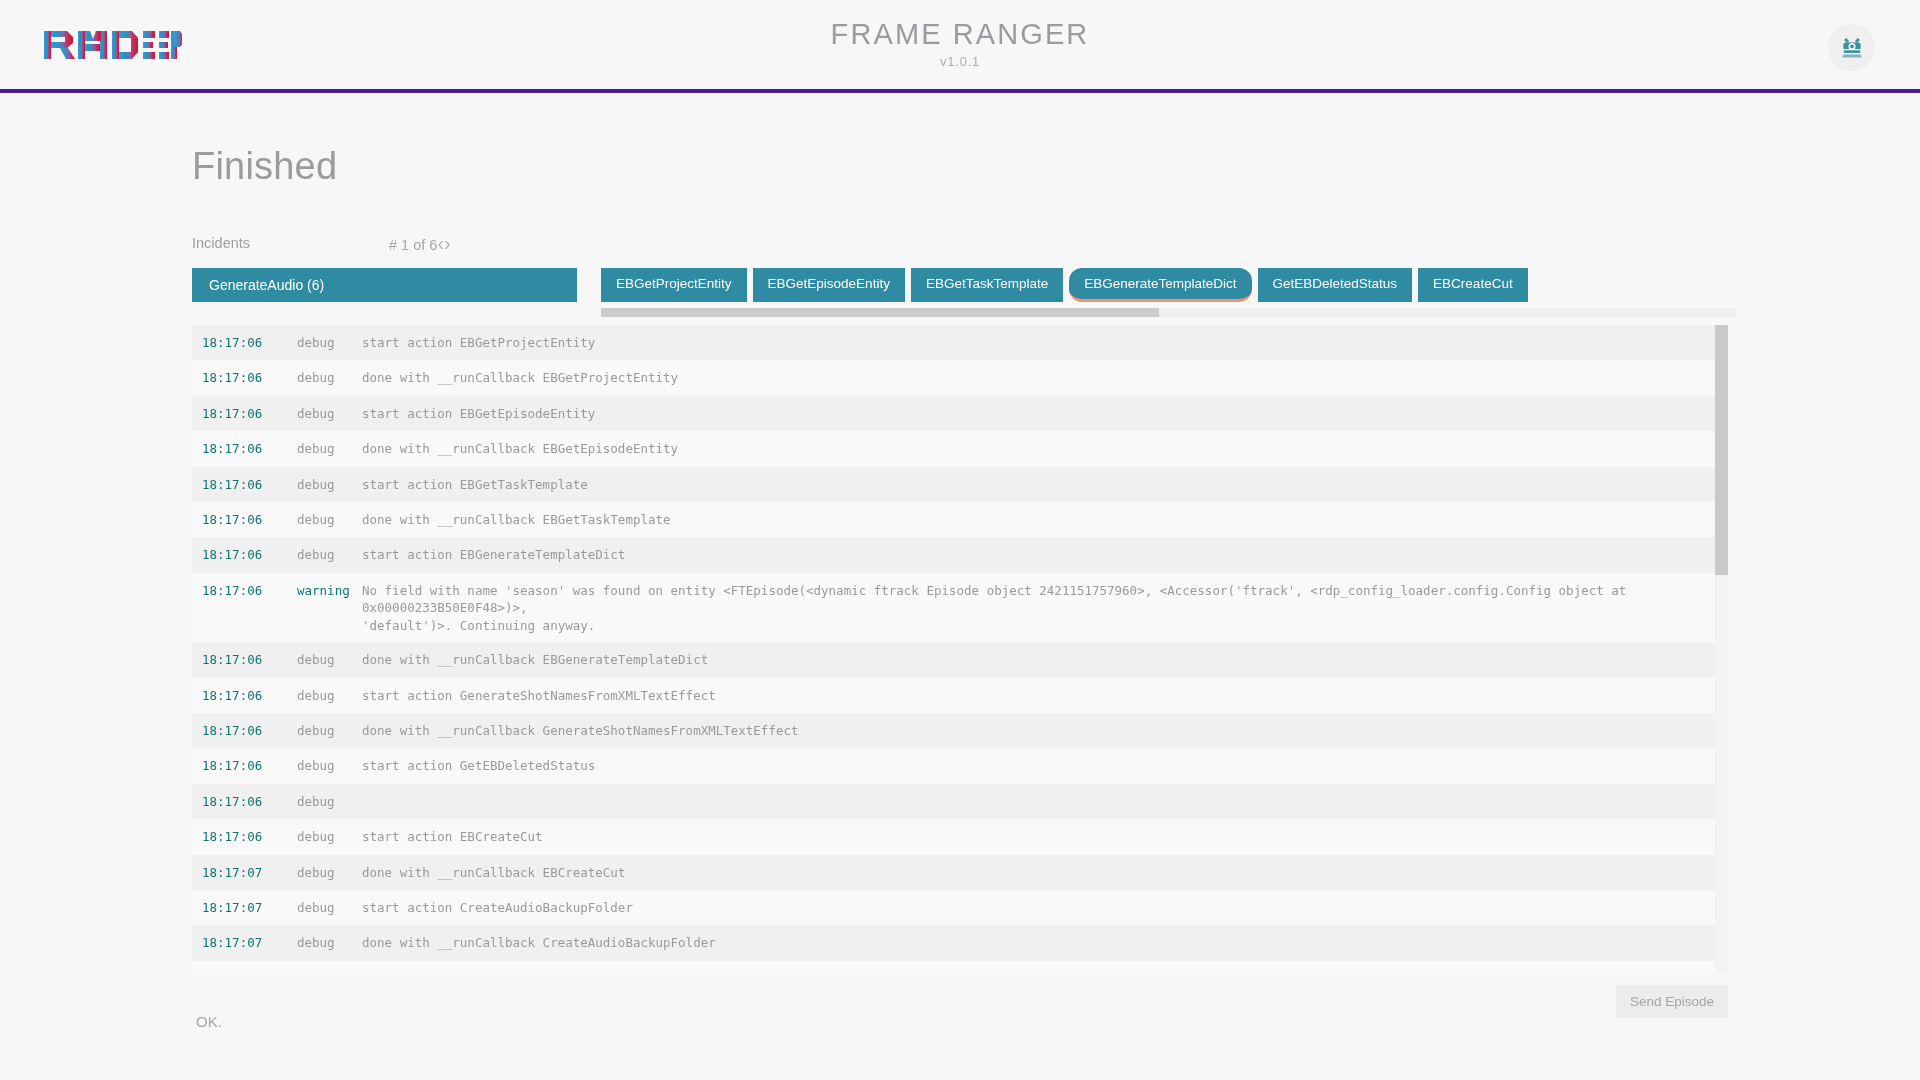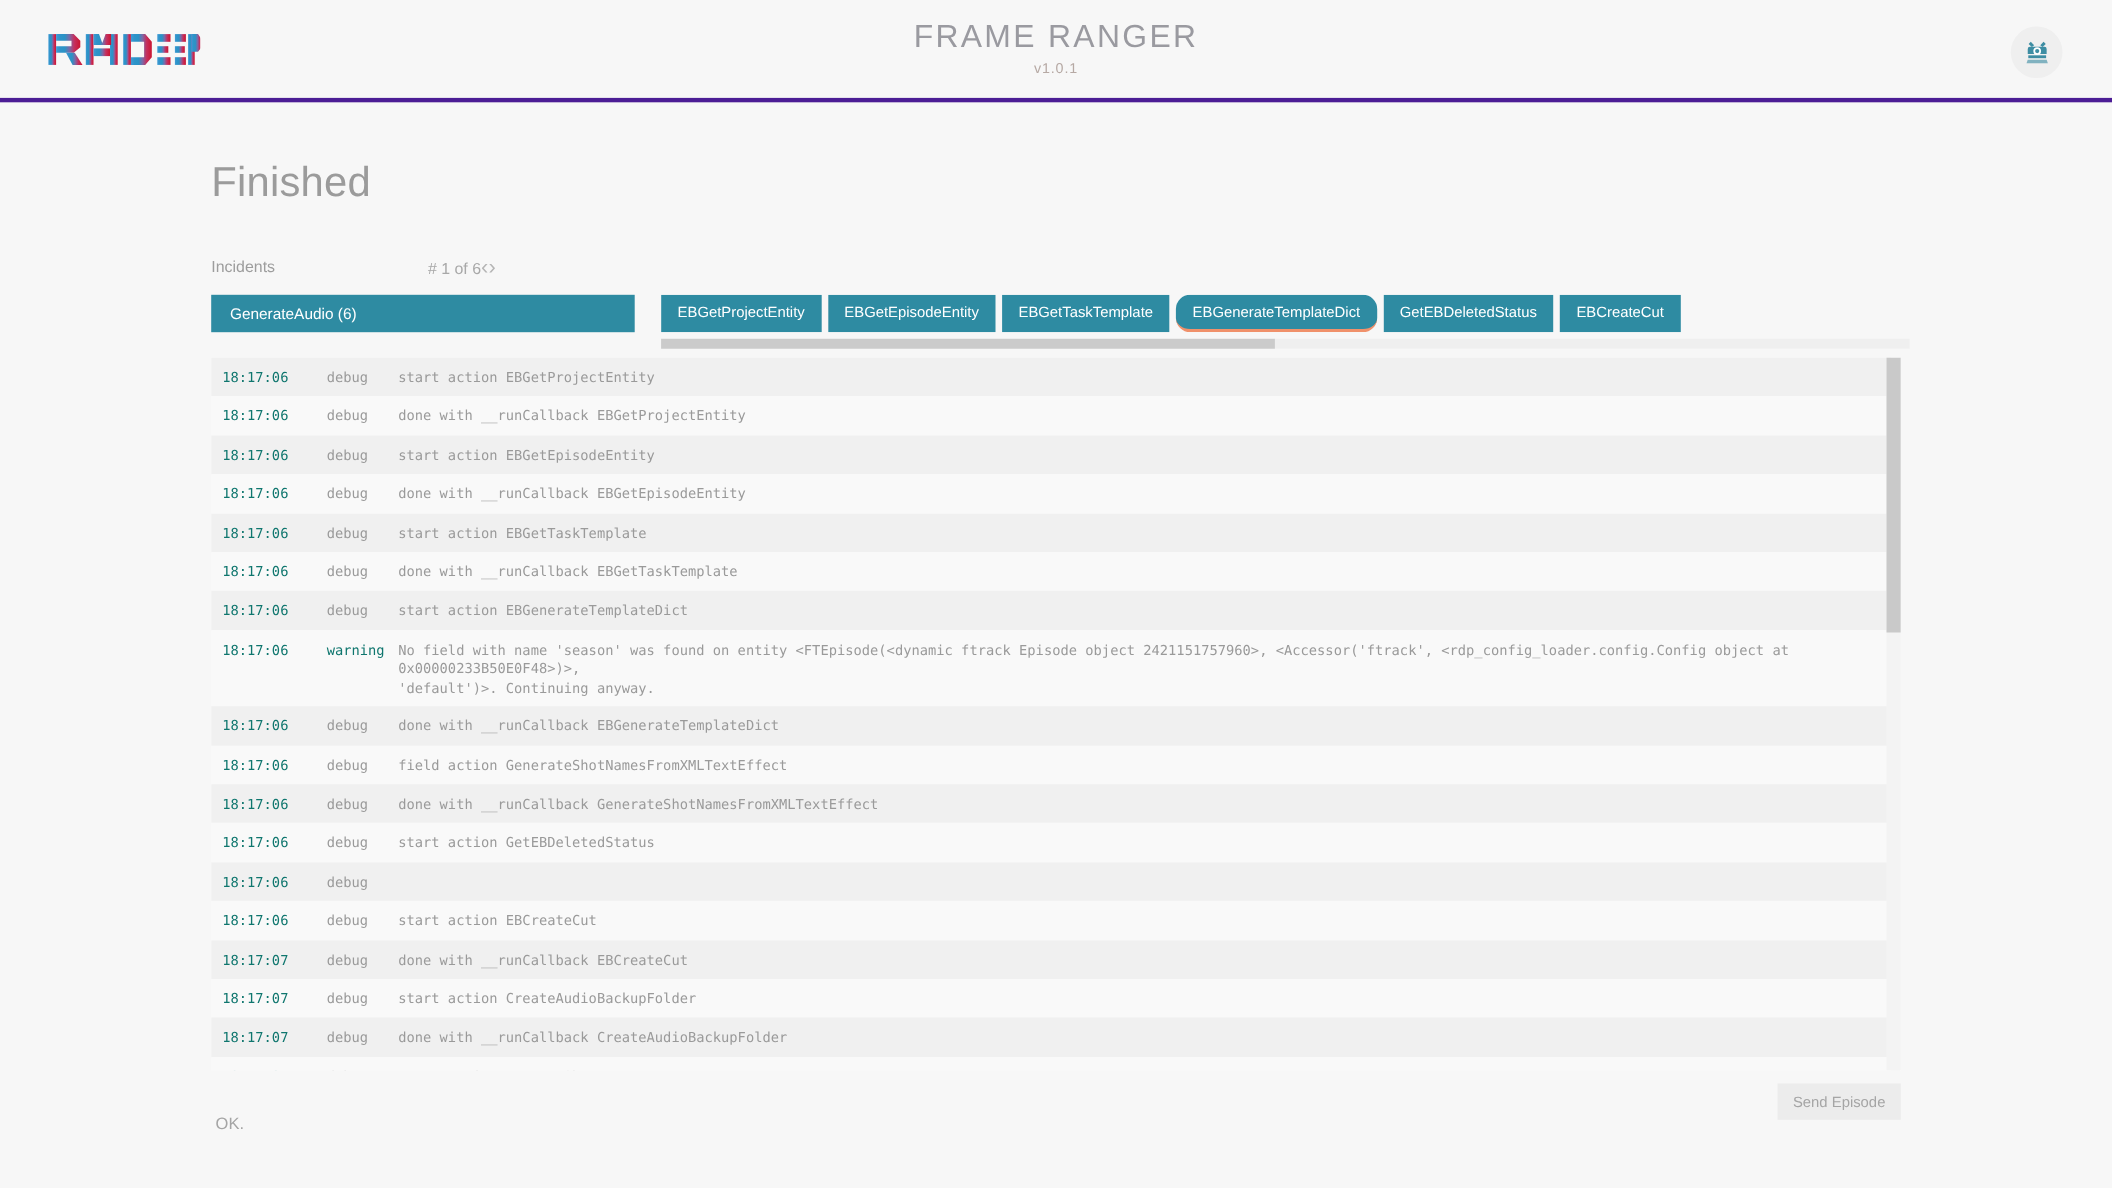--- a/index.html
+++ b/index.html
@@ -398,21 +398,21 @@
 'default')&gt;. Continuing anyway.</div>
         </div>
         <div class="log-row odd">
           <div class="log-time">18:17:06</div>
           <div class="log-level">debug</div>
           <div class="log-msg">done with __runCallback EBGenerateTemplateDict</div>
         </div>
         <div class="log-row even">
           <div class="log-time">18:17:06</div>
           <div class="log-level">debug</div>
-          <div class="log-msg">field action GenerateShotNamesFromXMLTextEffect</div>
+          <div class="log-msg">start action GenerateShotNamesFromXMLTextEffect</div>
         </div>
         <div class="log-row odd">
           <div class="log-time">18:17:06</div>
           <div class="log-level">debug</div>
           <div class="log-msg">done with __runCallback GenerateShotNamesFromXMLTextEffect</div>
         </div>
         <div class="log-row even">
           <div class="log-time">18:17:06</div>
           <div class="log-level">debug</div>
           <div class="log-msg">start action GetEBDeletedStatus</div>

